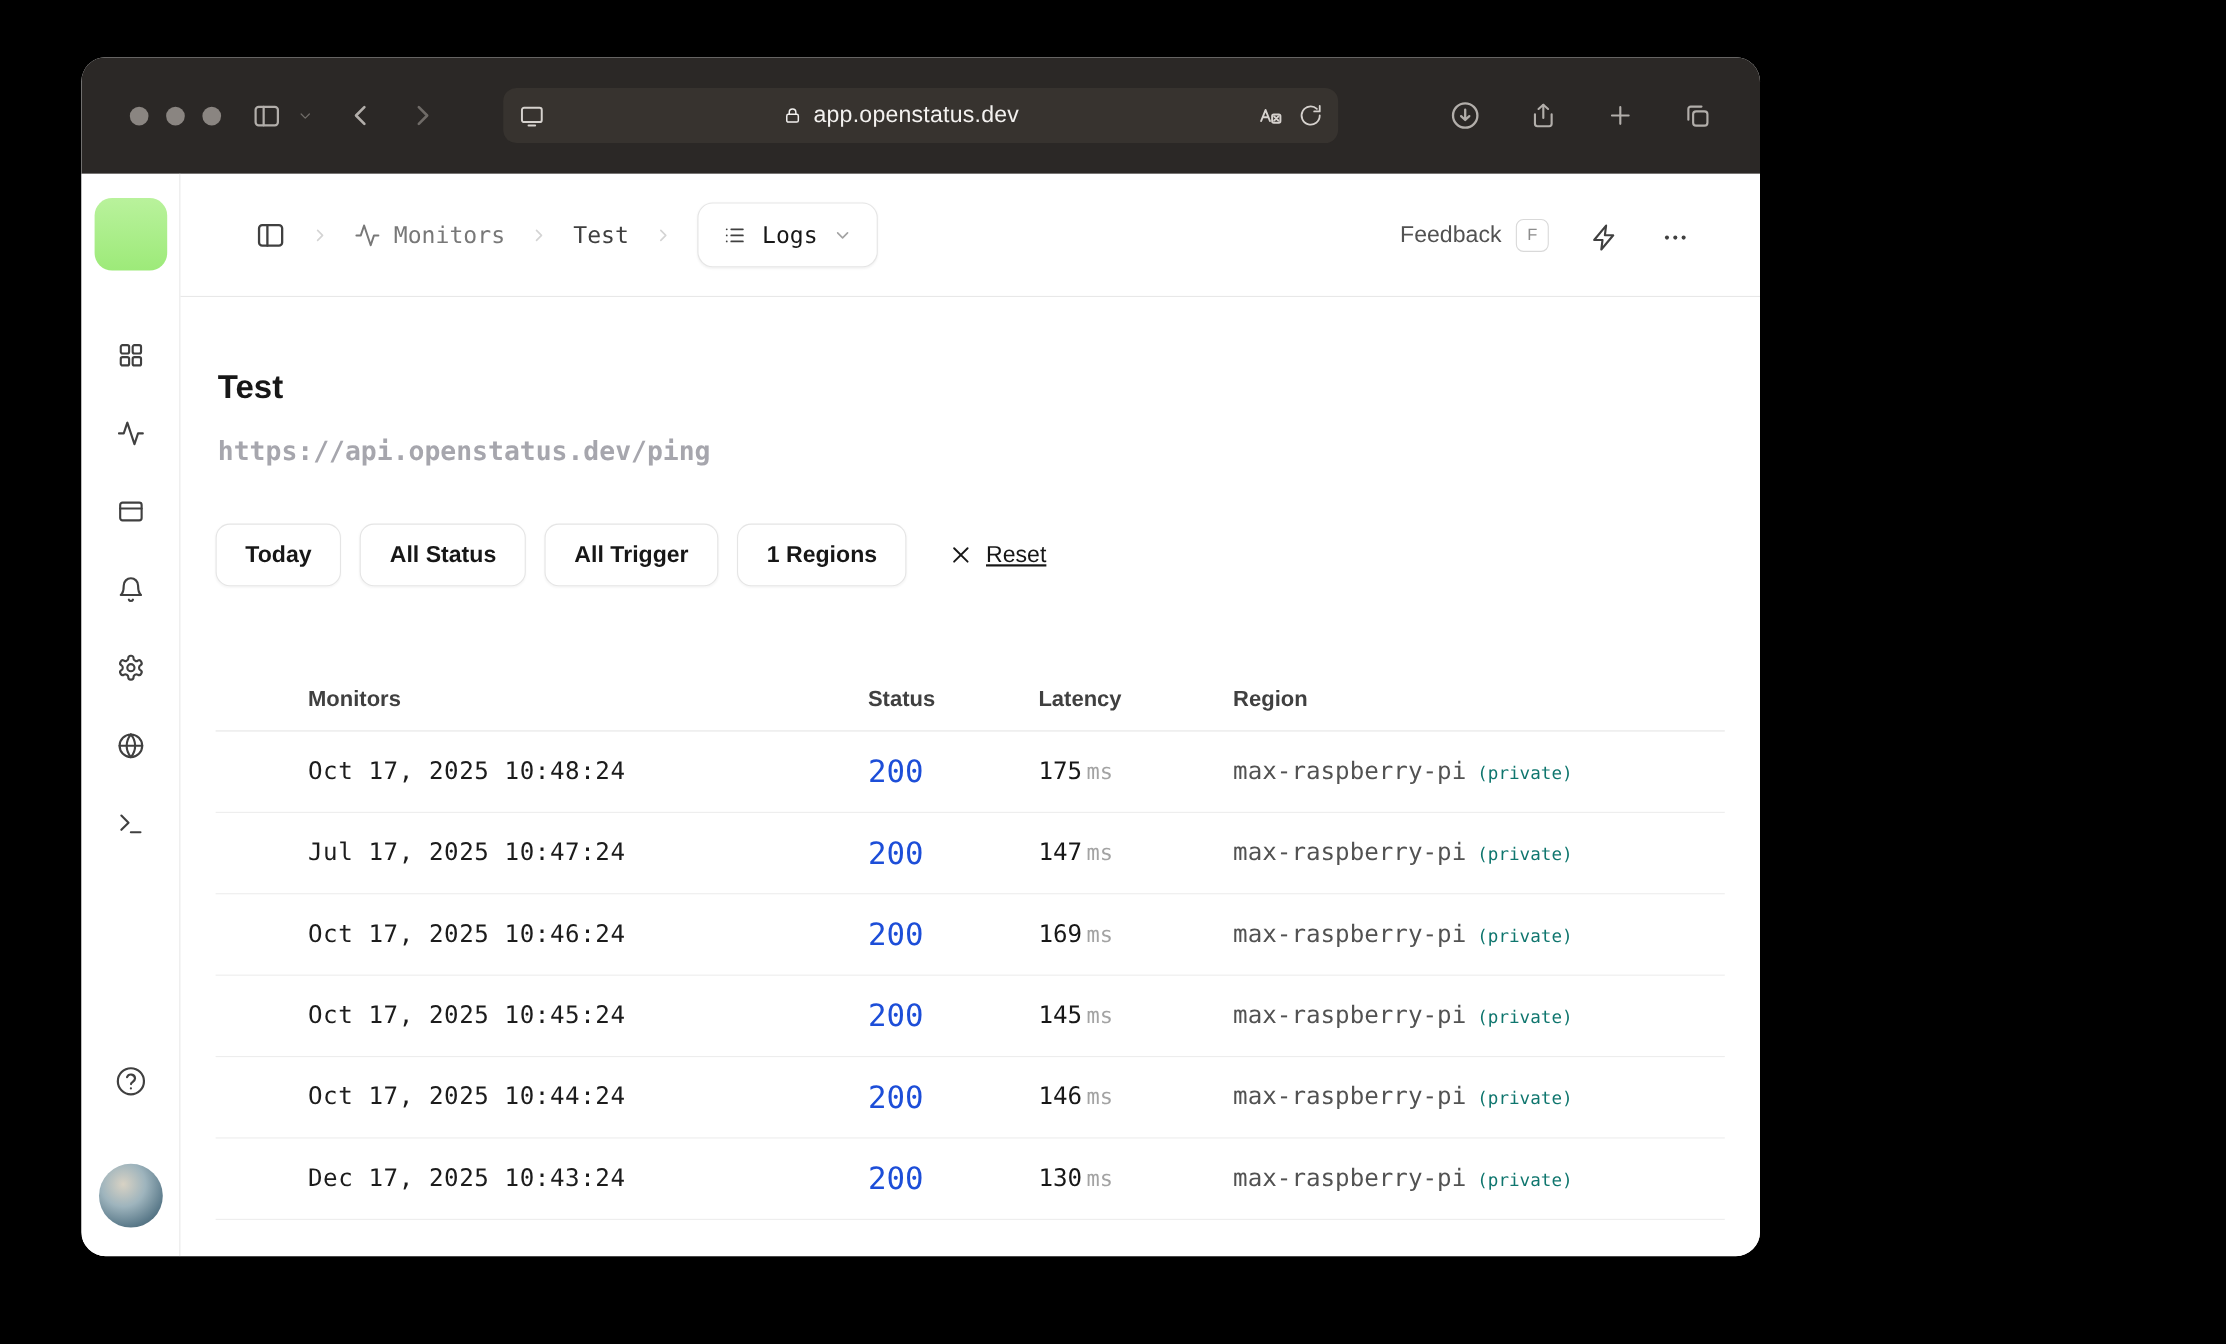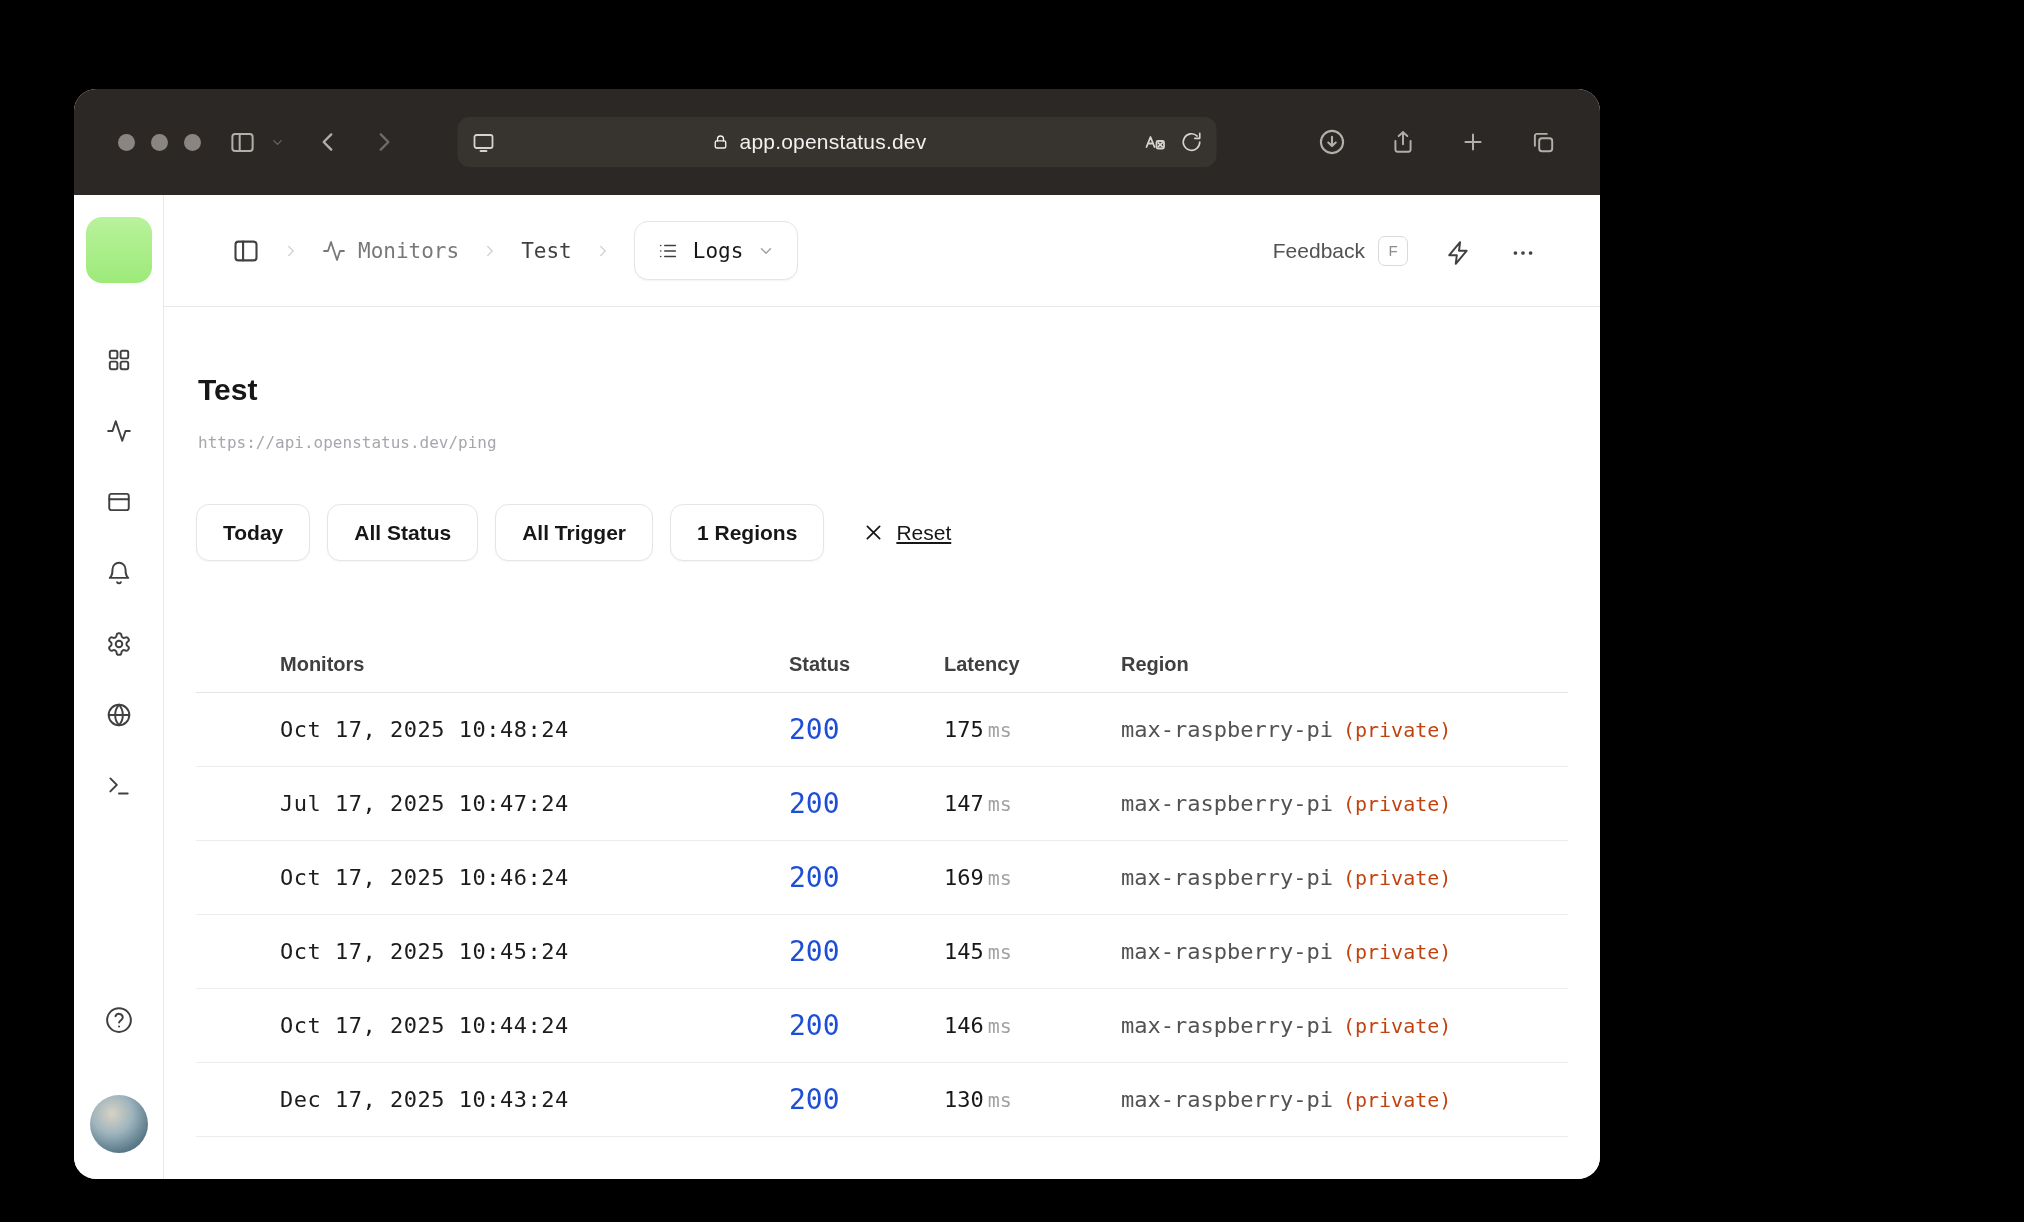--- a/index.html
+++ b/index.html
@@ -2,21 +2,21 @@
 <html><head>
 <meta charset="utf-8">
 <style>
   * { margin:0; padding:0; box-sizing:border-box; }
   html,body { width:2024px; height:1222px; background:#000; overflow:hidden;
               font-family:"Liberation Sans", sans-serif; }
   .mono { font-family:"DejaVu Sans Mono", monospace; }
 
   .window { position:absolute; left:74px; top:52px; width:1526px; height:1090px;
             border-radius:22px; overflow:hidden; background:#fff;
-            box-shadow:0 30px 90px rgba(0,0,0,.85);margin-top:37px; }
+            box-shadow:0 30px 90px rgba(0,0,0,.85); }
 
   
   .chrome { position:relative; height:106px; background:#2b2826;
             display:flex; align-items:center; padding:0 44px; }
   .lights { display:flex; gap:16px; align-items:center; }
   .light { width:17px; height:17px; border-radius:50%; background:#8a8581; }
   .chrome-left { display:flex; align-items:center; gap:30px; margin-left:28px; color:#b2aeaa; }
   .chrome-left .dim { color:#6f6b67; }
   .icon { display:inline-flex; align-items:center; justify-content:center; }
   .icon svg { stroke:currentColor; fill:none; stroke-width:1.8; stroke-linecap:round; stroke-linejoin:round; }
@@ -54,41 +54,41 @@
               height:59px; padding:0 22px; background:#fff; box-shadow:0 1px 2px rgba(0,0,0,.05);
               font-size:21px; color:#171717; cursor:pointer; }
   .logs-btn .chev { color:#a3a3a3; }
   .header-right { margin-left:auto; display:flex; align-items:flex-end; gap:38px; color:#404040; }
   .feedback { display:flex; align-items:center; gap:13px; font-size:21px; color:#525252; cursor:pointer; }
   .kbd { width:30px; height:30px; border:1px solid #d9d9d9; border-radius:7px; display:flex;
          align-items:center; justify-content:center; font-size:15px; color:#8c8c8c; }
 
   .main { padding:0 32px; flex:1; overflow:hidden; }
   h1 { margin-top:66px; margin-left:2px; font-size:30px; font-weight:700; color:#171717; }
-  .endpoint { margin-top:26px; margin-left:2px; font-size:16px; color:#a6a6ad; }
+  .endpoint { margin-top:26px; margin-left:2px; font-size:24px; color:#a6a6ad;font-weight:bold; }
 
   .filters { margin-top:52px; display:flex; align-items:center; gap:17px; }
   .chip { border:1px solid #e5e5e5; border-radius:13px; background:#fff; padding:0 26px; height:57px;
           display:flex; align-items:center; font-size:21px; font-weight:600; color:#171717;
           box-shadow:0 1px 2px rgba(0,0,0,.04); cursor:pointer; }
   .reset { display:flex; align-items:center; gap:12px; margin-left:22px; font-size:21px; color:#171717; cursor:pointer;text-decoration:underline; }
 
   .logs-table { margin-top:76px; }
   .trow { display:grid; grid-template-columns:64px 509px 155px 177px 588px 125px 1fr;
           align-items:center; padding-left:20px; }
   .thead { height:56px; border-bottom:1px solid #e5e5e5;
            font-size:20px; font-weight:600; color:#404040; }
   .tr { height:74px; border-bottom:1px solid #ededed; cursor:pointer; }
   .okdot { width:17px; height:17px; border-radius:4px; background:#22c55e; }
   .ts { font-size:22px; color:#1c1c1c; letter-spacing:.5px; }
   .st { font-size:28px; color:#1d4ed8; }
   .lat { font-size:22px; color:#171717; }
   .lat .unit { color:#a3a3a3; margin-left:4px; font-size:20px; }
   .reg { font-size:22px; color:#525252; }
-  .reg .note { color:#c2410c; margin-left:10px; font-size:20px; }
+  .reg .note { color:#0f766e; margin-left:10px; font-size:16px; }
   .bar { display:flex; gap:2px; height:18px; width:125px; }
   .bar .seg { border-radius:3px; }
   .clockcell { display:flex; }
   .clock { margin-left:35px; color:#8a8a8a; }
 </style>
 </head>
 <body>
 
 <div class="window">
 

